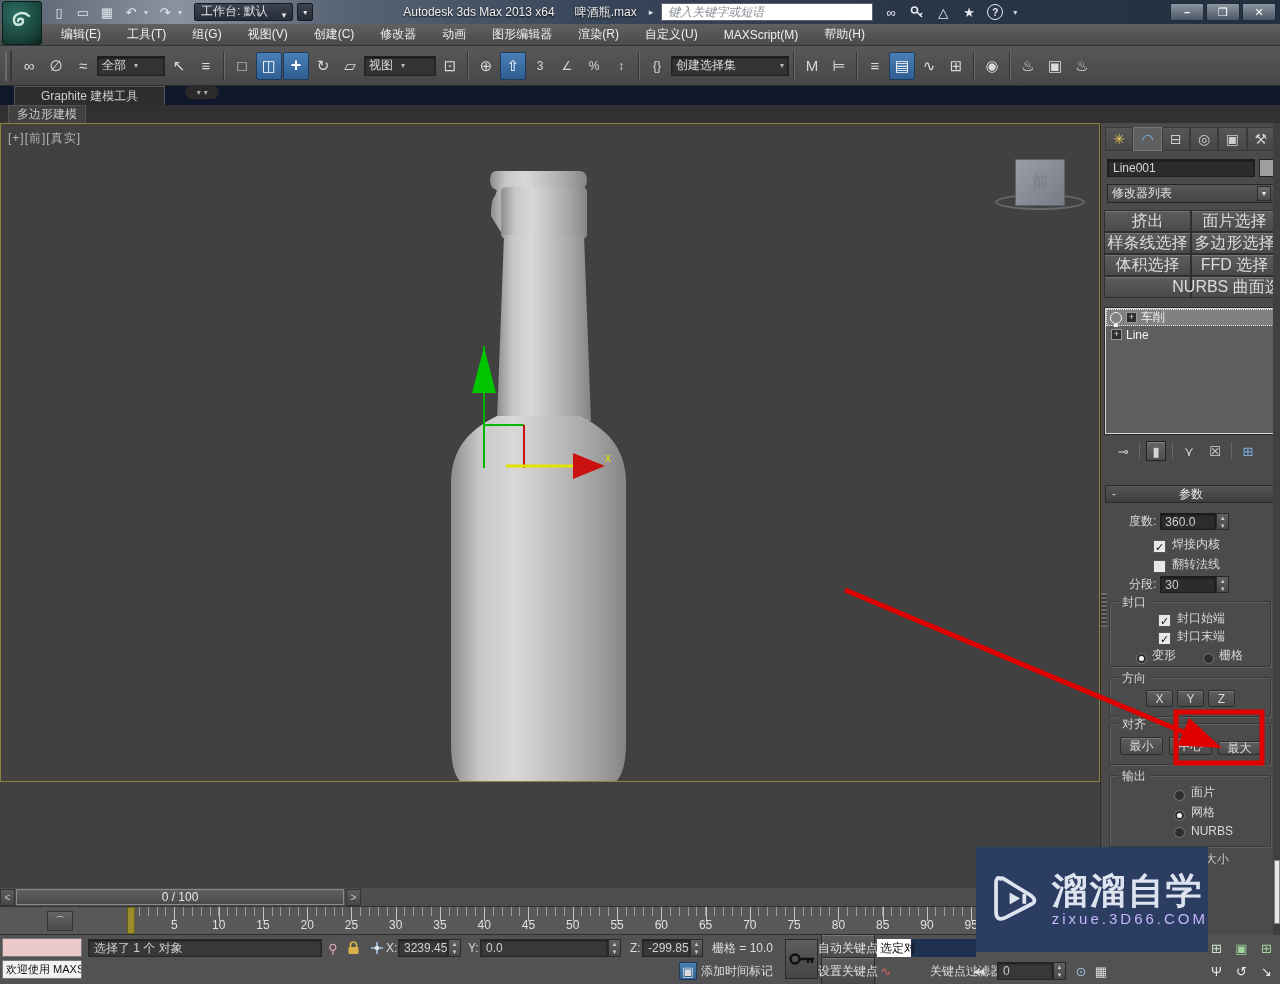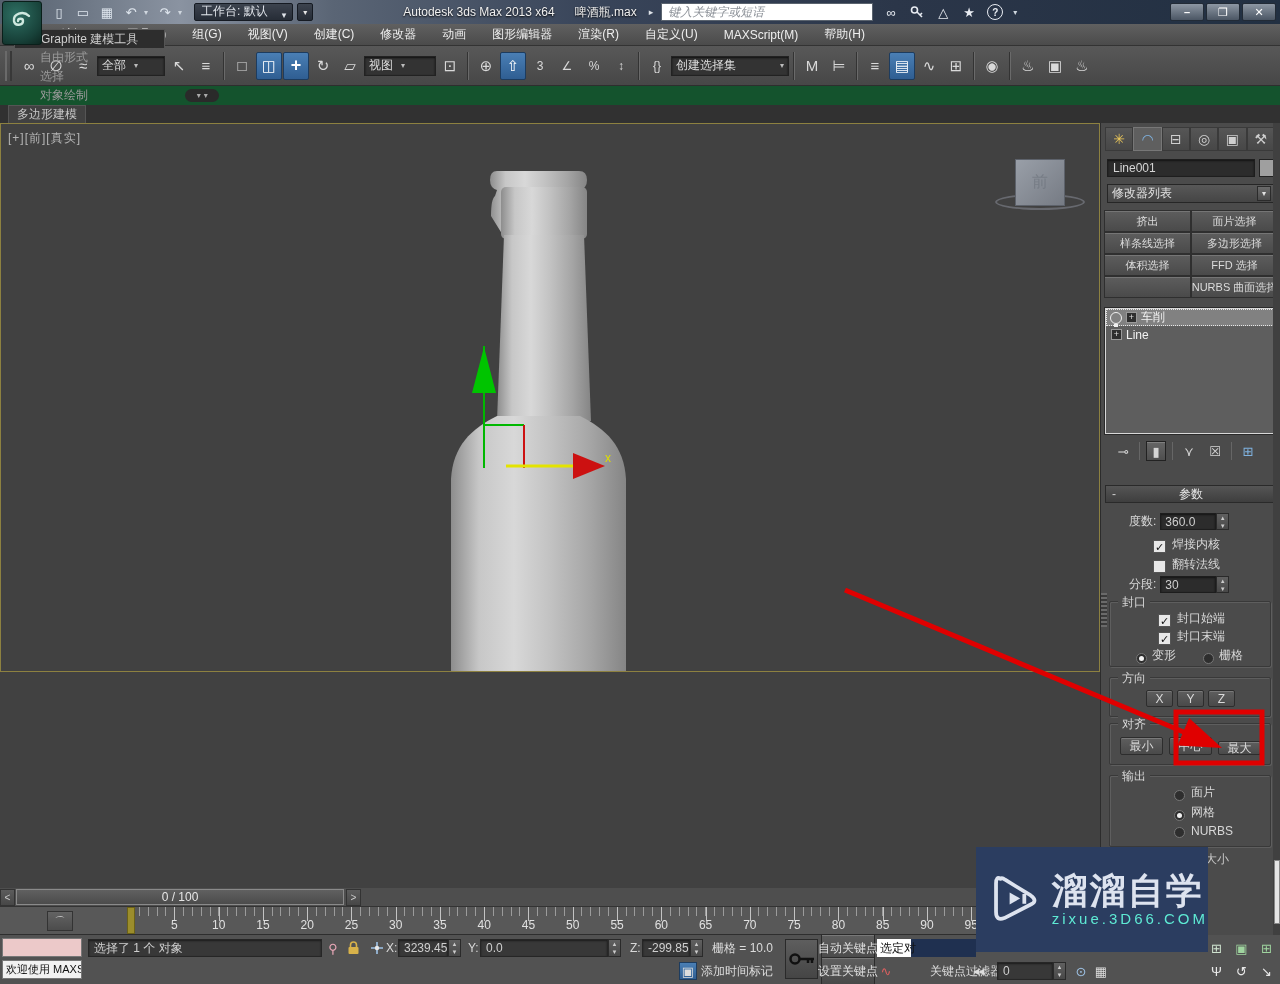--- a/index.html
+++ b/index.html
@@ -30,43 +30,43 @@
 
 #toolbar{left:0;top:46px;width:1280px;height:40px;background:linear-gradient(#585858,#474747);border-bottom:1px solid #2e2e2e;display:flex;align-items:center;padding-left:2px;gap:1px;overflow:hidden}
 .grip{width:7px;height:30px;border-left:2px solid #6a6a6a;border-right:2px solid #383838;margin:0 3px}
 .tbi{width:26px;height:28px;display:flex;align-items:center;justify-content:center;font-size:15px;color:#d9d9d9;border-radius:2px;flex:0 0 auto}
 .tbi.active{background:linear-gradient(#4a7fb5,#2f5e92);border:1px solid #1d3c5f;color:#fff}
 .tbi.small{font-size:12px}
 .tsep{width:2px;height:28px;border-left:1px solid #333;border-right:1px solid #6a6a6a;margin:0 3px}
 .tdd{height:20px;background:#333;border:1px solid #222;box-shadow:inset 0 1px 2px #111;display:flex;align-items:center;padding:0 4px;gap:8px;color:#ddd}
 .tdd .caret{font-size:8px;color:#bbb}
 
-#ribbon1{left:0;top:86px;width:1280px;height:19px;background:#14532d;display:flex;align-items:flex-end;padding-left:14px}
+#ribbon1{left:0;top:86px;width:1280px;height:19px;background:#0f172a;display:flex;align-items:flex-start;padding-left:14px}
 .rtab{padding:2px 26px;color:#9a9a9a;height:19px;display:flex;align-items:center}
 .rtab.active{background:#2d2d2d;border:1px solid #555;border-bottom:none;color:#cfcfcf}
 .rpill{width:34px;height:13px;background:#2a2a2a;border-radius:7px;margin:0 0 3px 20px;display:flex;align-items:center;justify-content:center;color:#aaa;font-size:8px;gap:3px}
 #ribbon2{left:0;top:105px;width:1280px;height:18px;background:#313131;display:flex;align-items:center}
 #subtab{background:#414141;border:1px solid #555;border-bottom:none;height:18px;display:flex;align-items:center;padding:0 8px;margin-left:8px;color:#c6c6c6}
 
-#viewport{left:0;top:123px;width:1100px;height:549px;background:#414141;border:1px solid #8d8140;overflow:hidden}
+#viewport{left:0;top:123px;width:1100px;height:659px;background:#414141;border:1px solid #8d8140;overflow:hidden}
 #vplabel{left:7px;top:6px;color:#b5b5b5;letter-spacing:1px}
 #viewcube{left:1014px;top:35px;width:50px;height:47px;background:linear-gradient(135deg,#999fa8,#767b84);border:1px solid #5d626b;display:flex;align-items:center;justify-content:center;color:#666c76;font-size:16px}
 #vcring{left:994px;top:70px;width:90px;height:16px;border:2px solid rgba(150,156,168,.45);border-radius:50%}
 
 #cmdpanel{left:1100px;top:123px;width:180px;height:812px;background:#4b4b4b;border-left:1px solid #2c2c2c;font-size:12px}
 #cp-grip{left:0px;top:470px;width:6px;height:34px;background:repeating-linear-gradient(#6a6a6a 0 2px,#3a3a3a 2px 4px)}
 #cp-tabs{left:4px;top:4px;width:170px;height:24px;display:flex}
 .cptab{flex:1;height:24px;display:flex;align-items:center;justify-content:center;font-size:14px;color:#cfcfcf;border:1px solid #3a3a3a;background:linear-gradient(#565656,#474747)}
 .cptab.active{background:#5f5f5f;border-color:#777;color:#fff}
 #objname{left:6px;top:36px;width:148px;height:18px;background:#2c2c2c;border:1px solid #1e1e1e;box-shadow:inset 0 1px 2px #141414;color:#d6d6d6;display:flex;align-items:center;padding-left:5px}
 #objcolor{left:158px;top:36px;width:17px;height:18px;background:#9f9f9f;border:1px solid #222}
 #modlist{left:6px;top:61px;width:169px;height:19px;background:linear-gradient(#585858,#454545);border:1px solid #262626;display:flex;align-items:center;justify-content:space-between;padding:0 4px;color:#e2e2e2}
 #modlist .dd{width:14px;height:15px;background:linear-gradient(#6a6a6a,#4c4c4c);border:1px solid #2b2b2b;font-size:8px;display:flex;align-items:center;justify-content:center}
 #modbtns{left:3px;top:87px;width:174px;display:flex;flex-wrap:wrap}
-.modbtn{width:50%;height:22px;display:flex;align-items:center;justify-content:center;background:linear-gradient(#5d5d5d,#4a4a4a);border:1px solid #2f2f2f;box-shadow:inset 0 1px 0 #757575;color:#dcdcdc;white-space:nowrap;overflow:visible;font-size:11px}
+.modbtn{width:50%;height:22px;display:flex;align-items:center;justify-content:center;background:linear-gradient(#5d5d5d,#4a4a4a);border:1px solid #2f2f2f;box-shadow:inset 0 1px 0 #757575;color:#dcdcdc;white-space:nowrap;overflow:visible;font-size:16px}
 #stackbox{left:4px;top:185px;width:172px;height:126px;background:#5e5e5e;border:1px solid #d8d8d8;outline:1px solid #2a2a2a}
 .stackrow{height:17px;display:flex;align-items:center;gap:4px;padding-left:3px;color:#f2f2f2}
 .stackrow.selected{background:#818181;border:1px dotted #e8e8e8}
 .plusbox{width:11px;height:11px;background:#2e2e2e;border:1px solid #999;color:#ddd;font-size:9px;line-height:9px;text-align:center}
 .bulb{width:12px;height:12px;border:1px solid #f0f0f0;border-radius:50%;position:relative}
 .bulb:after{content:"";position:absolute;left:3px;top:11px;width:4px;height:3px;background:#f0f0f0}
 #stacktools{left:4px;top:316px;width:172px;height:24px;display:flex;align-items:center;gap:6px;padding-left:8px;color:#d5d5d5;font-size:13px}
 .stooli{width:20px;height:20px;display:flex;align-items:center;justify-content:center}
 .stooli.boxed{border:1px solid #222;background:linear-gradient(#666,#4e4e4e);box-shadow:inset 0 1px 0 #808080}
 .ssep{width:1px;height:18px;background:#333;border-right:1px solid #666}
@@ -107,21 +107,21 @@
 #listener-pink{left:2px;top:3px;width:80px;height:19px;background:#ecc9c9;border:1px solid #777}
 #listener-white{left:2px;top:25px;width:80px;height:19px;background:#f2f2f2;border:1px solid #777;color:#111;display:flex;align-items:center;padding-left:3px;white-space:nowrap;overflow:hidden;font-size:11px}
 .keybig{left:785px;top:4px;width:33px;height:40px;background:linear-gradient(#5e5e5e,#454545);border:1px solid #2a2a2a;display:flex;align-items:center;justify-content:center}
 .skbtn{background:linear-gradient(#5e5e5e,#484848);border:1px solid #2b2b2b;box-shadow:inset 0 1px 0 #787878;height:28px;display:flex;align-items:center;justify-content:center;color:#e0e0e0;padding:5px 6px;white-space:nowrap}
 .sicon2{width:18px;height:18px;display:flex;align-items:center;justify-content:center;color:#ddd;font-size:13px}
 .navi{width:21px;height:19px;display:flex;align-items:center;justify-content:center;color:#cfe3cf;font-size:13px}
 
 #watermark{left:976px;top:847px;width:232px;height:105px;background:#2b3d60;z-index:40;display:flex;align-items:center;padding-left:14px;gap:12px}
 #wm-text{display:flex;flex-direction:column;line-height:1.1}
 #wm-title{font-size:36px;font-weight:bold;color:#dde3ef;letter-spacing:2px}
-#wm-url{font-size:15px;color:#5eead4;letter-spacing:3px;margin-top:0}
+#wm-url{font-size:15px;color:#c4b5fd;letter-spacing:3px;margin-top:0}
 
 #annotation{left:0;top:0;width:1280px;height:984px;pointer-events:none;z-index:50}
 </style>
 </head>
 <body>
 
 <div class="abs" id="titlebar">
   <div class="qat">
     <span class="qbtn">▯</span>
     <span class="qbtn">▭</span>

